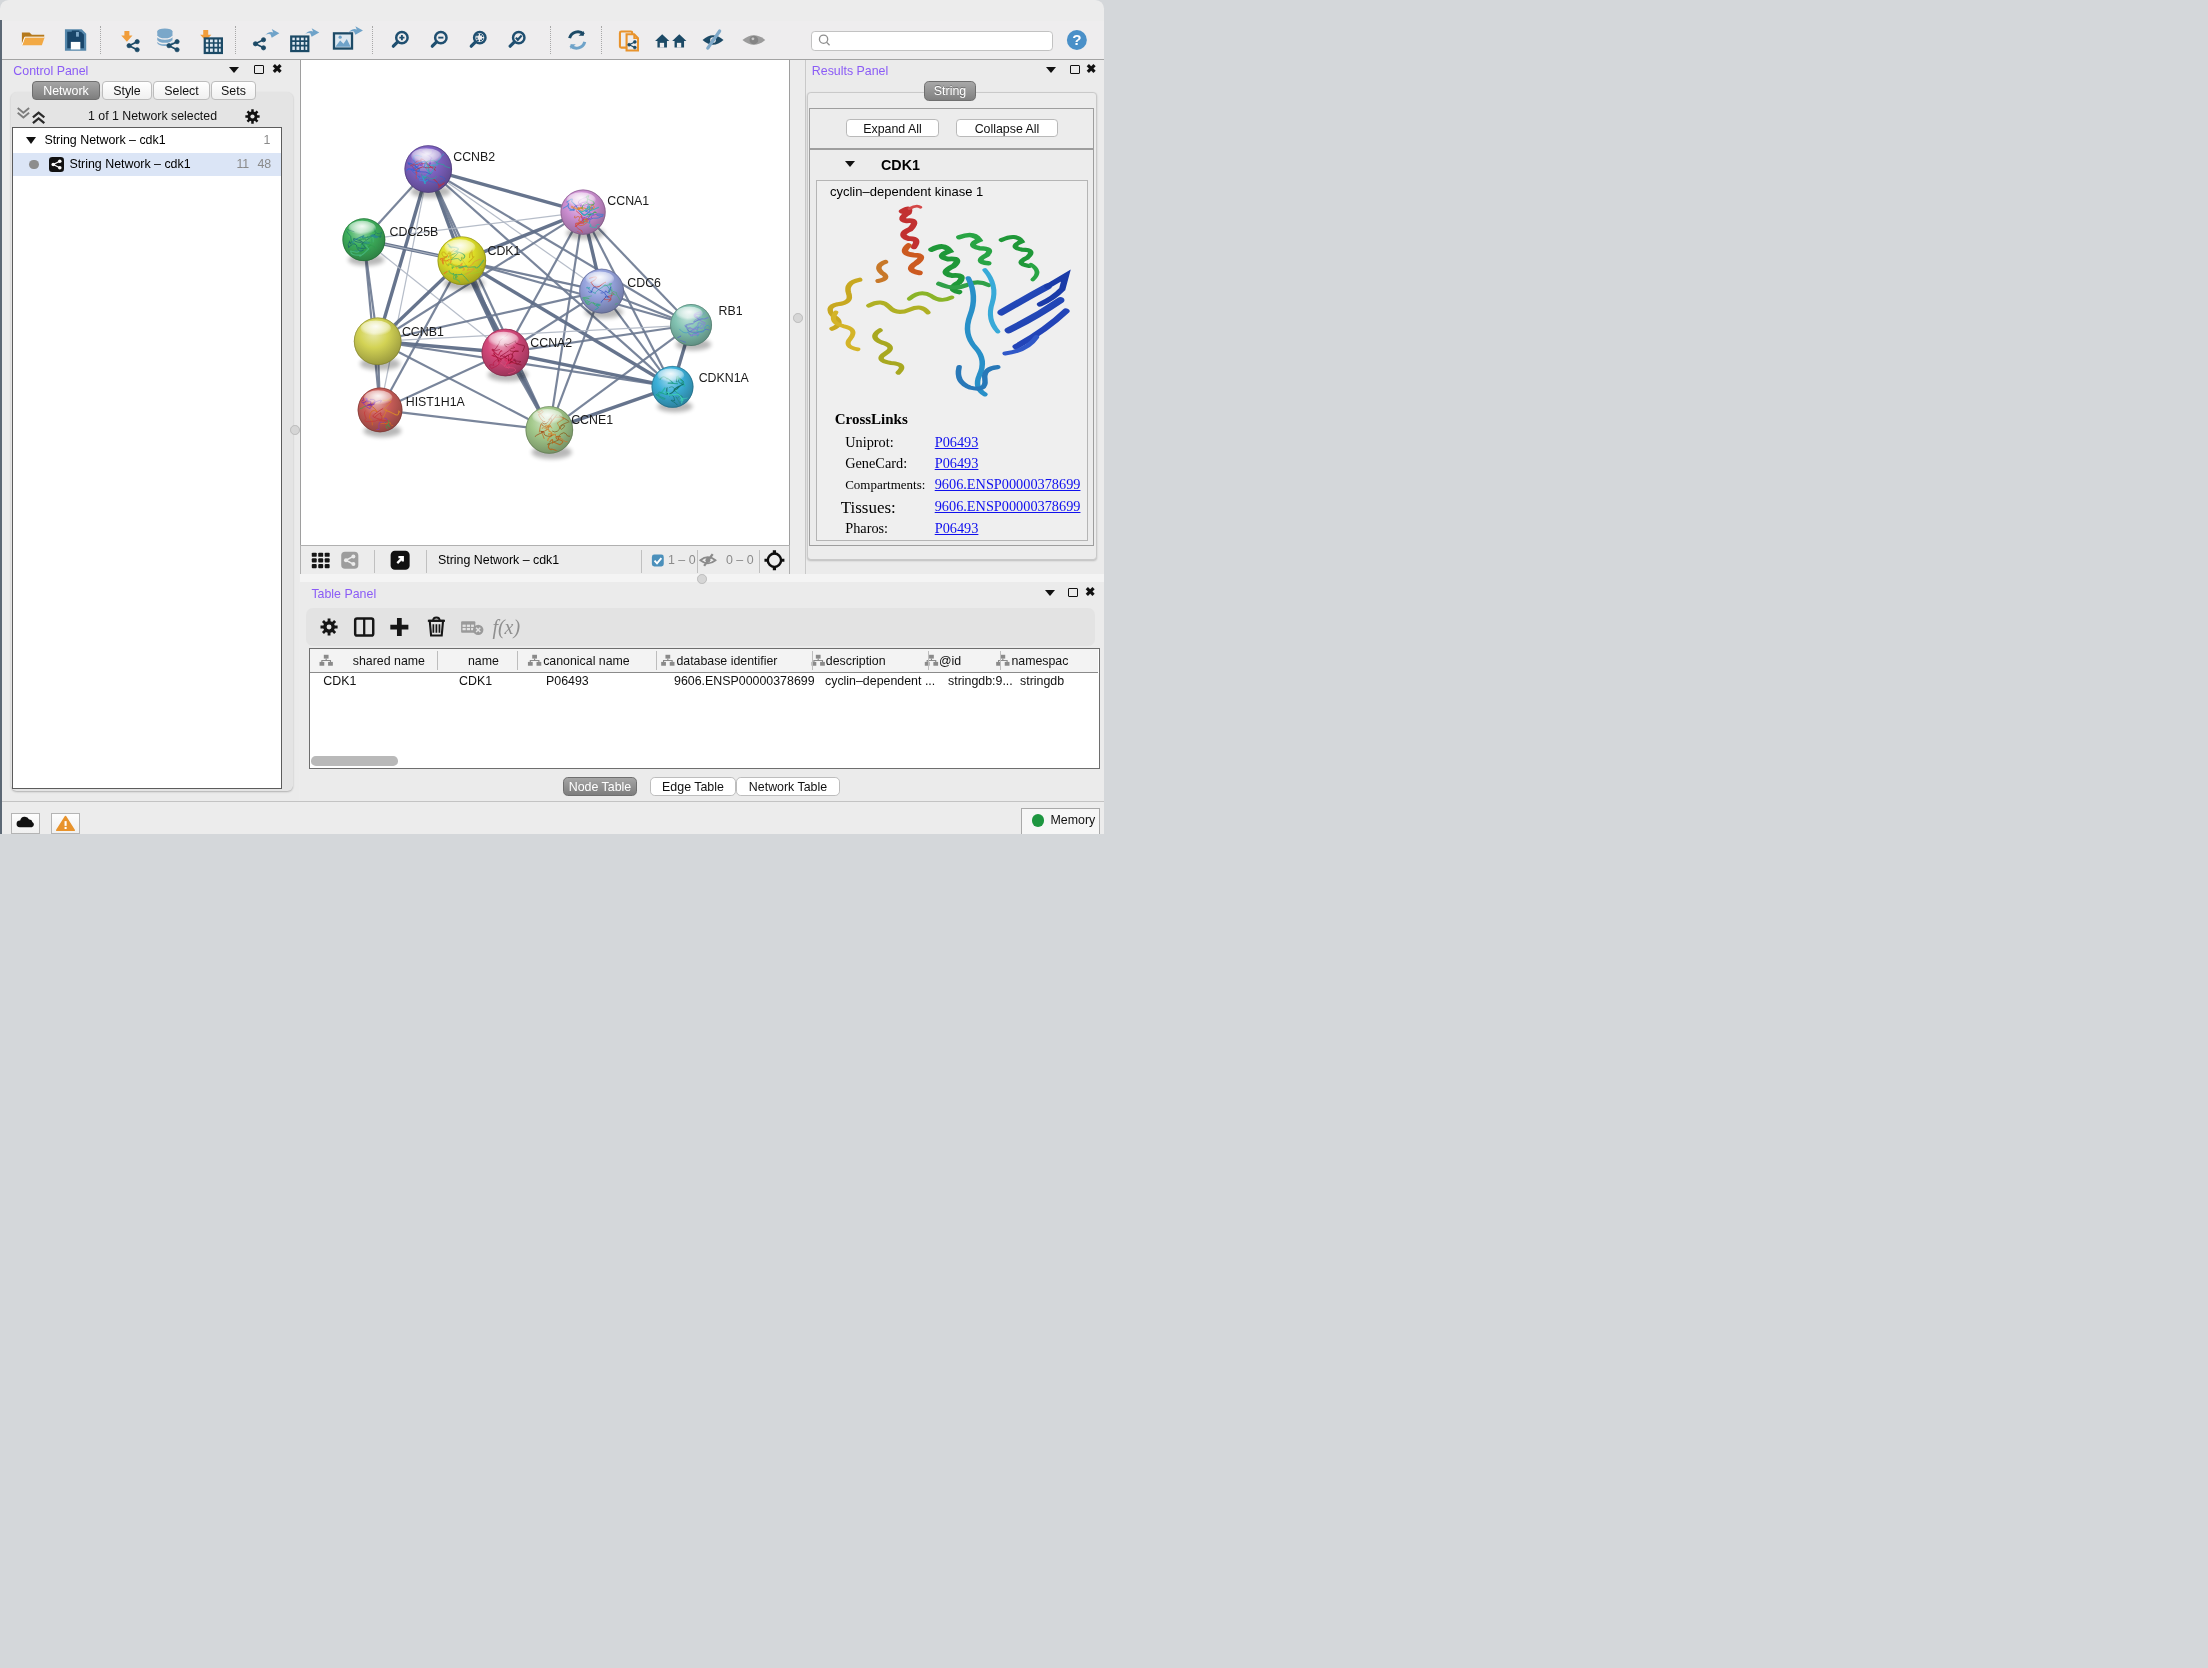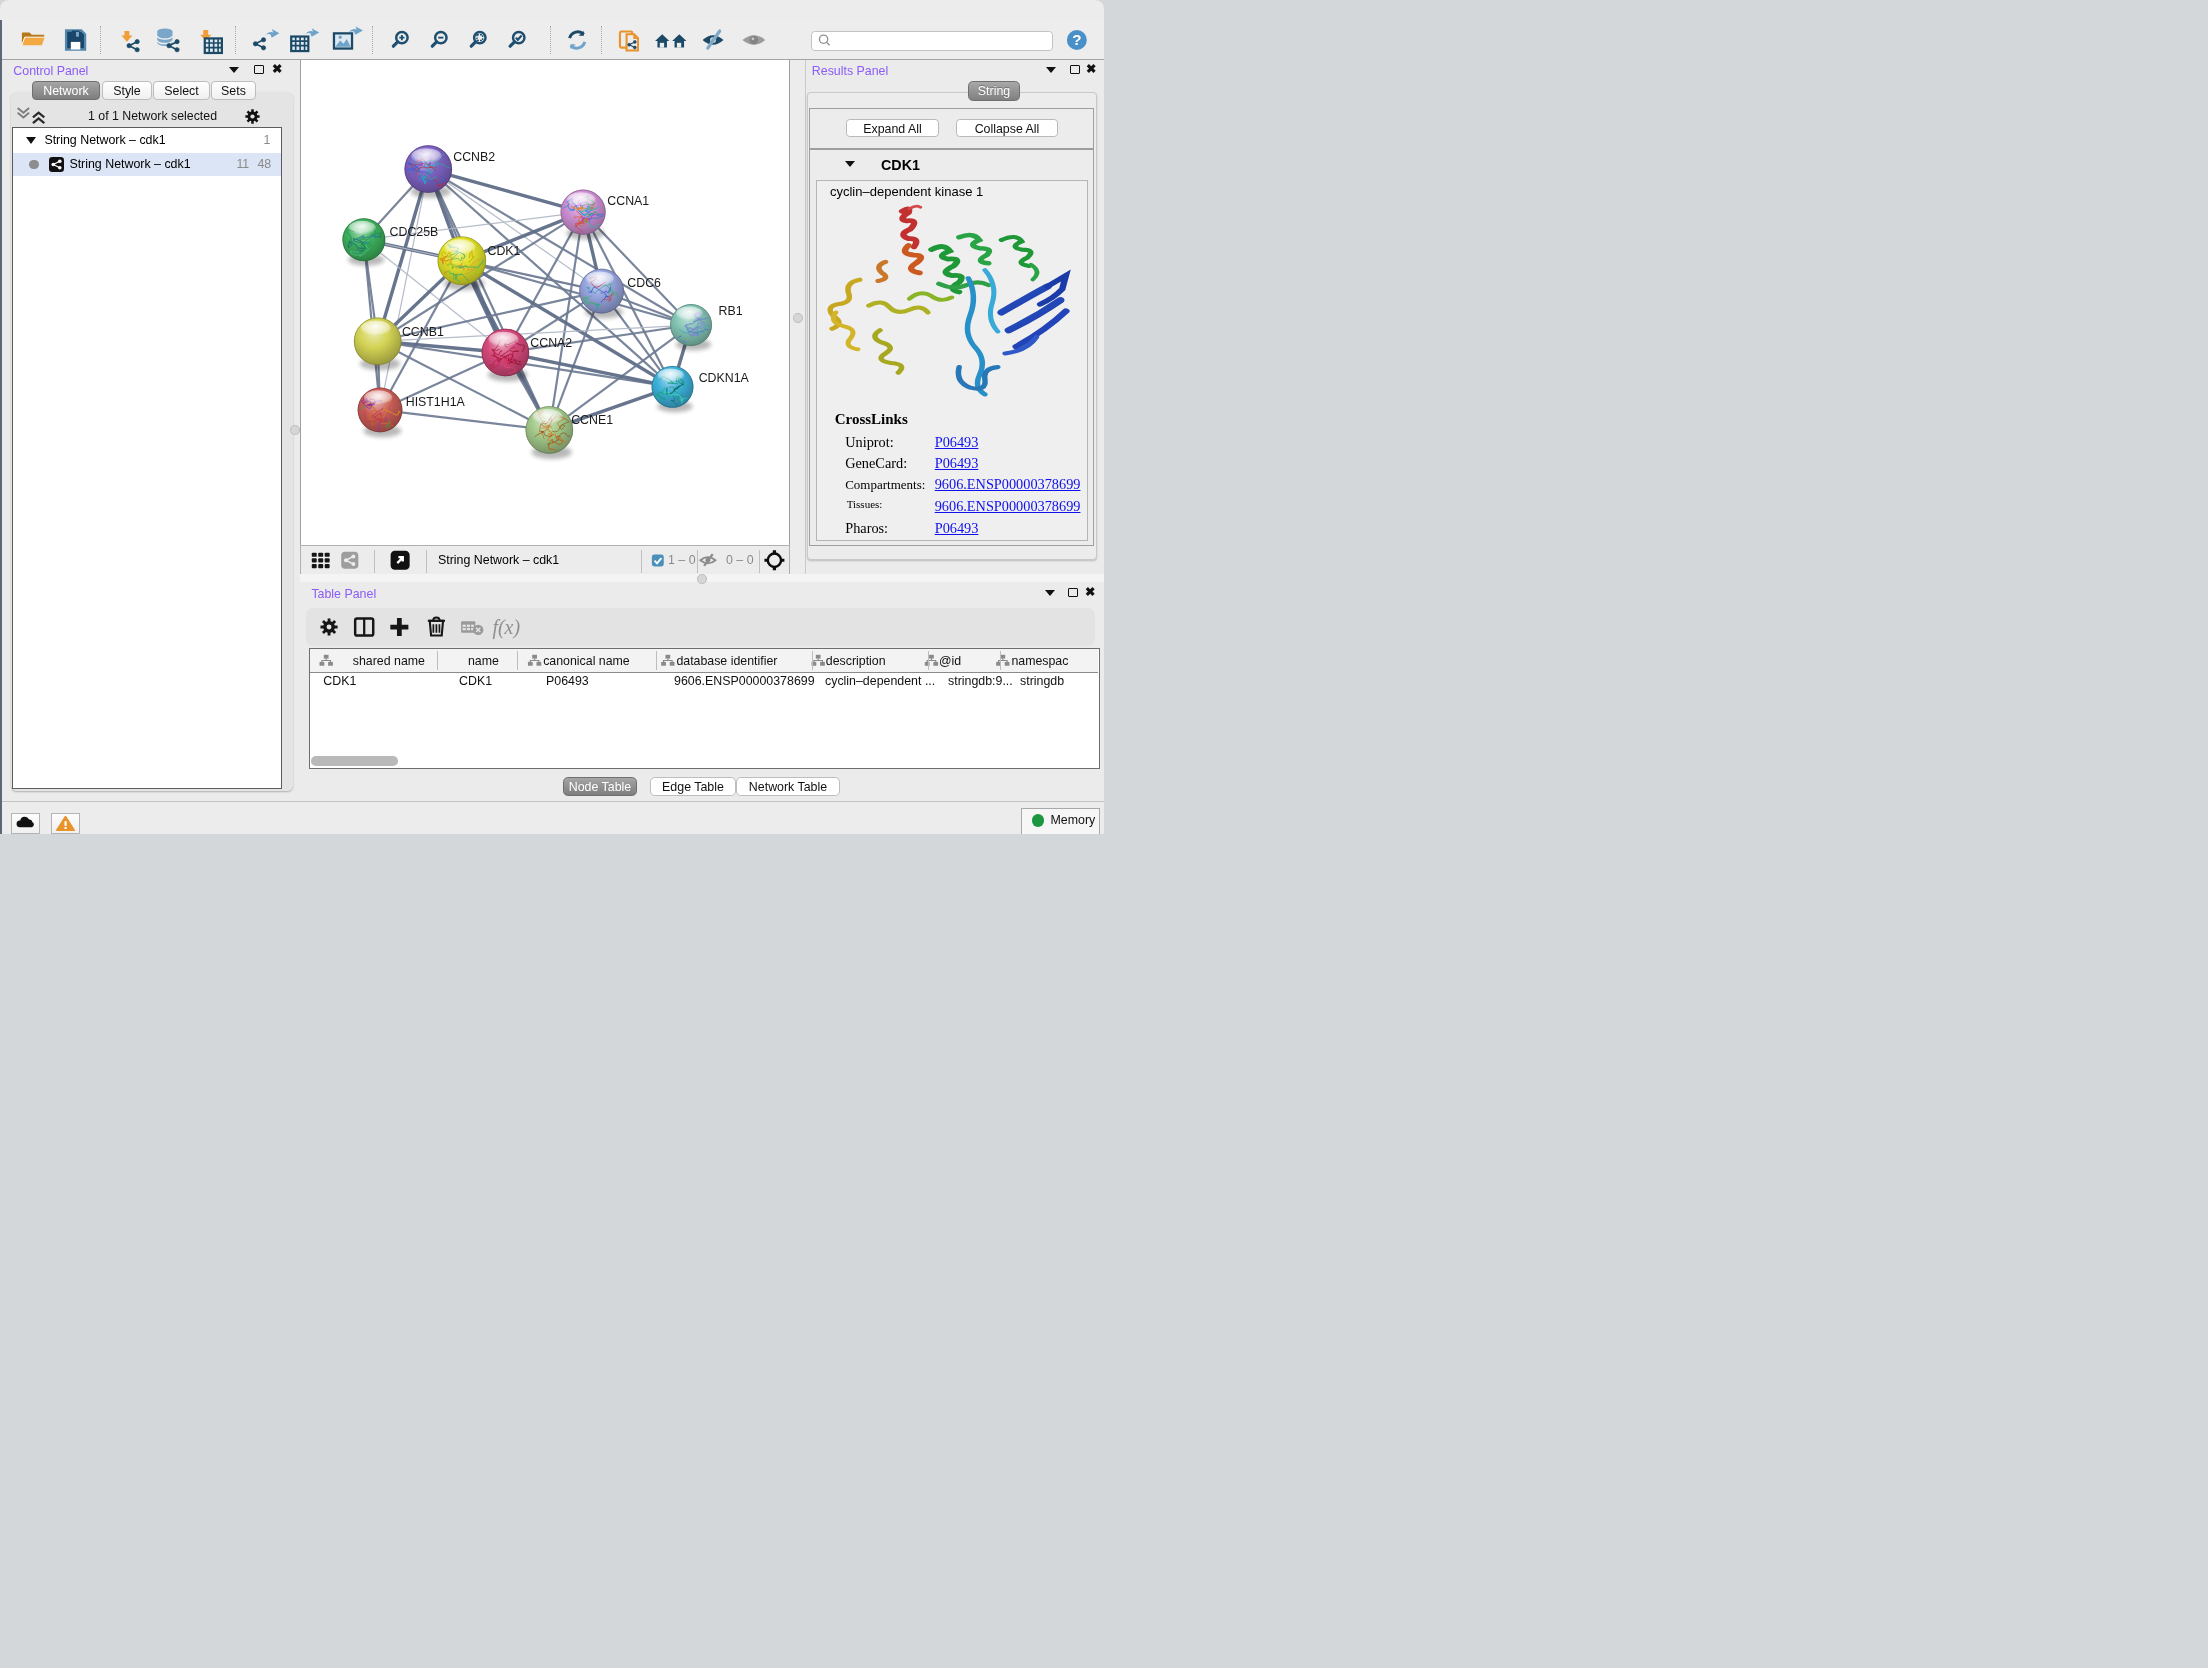--- a/index.html
+++ b/index.html
@@ -39,21 +39,21 @@
     border-left:1px solid #9e9e9e;border-right:1px solid #9e9e9e;box-sizing:border-box;}
   #canvasbar{position:absolute;left:300px;top:545px;width:490px;height:30px;background:#ececec;
     border:1px solid #b0b0b0;box-sizing:border-box;}
   .cbsep{position:absolute;top:3.8px;height:23px;width:1px;background:#c0c0c0;}
   
   #rpanel{position:absolute;left:807px;top:59px;width:298px;height:523px;background:#ebebeb;}
   #rbox{position:absolute;left:807px;top:92px;width:288px;height:466px;background:#ececec;
      border:1px solid #c9c9c9;border-radius:3.8px;box-shadow:0 1px 1.9px rgba(0,0,0,.2);}
   #stringtab{position:absolute;left:924px;top:81px;width:52px;height:20px;border-radius:4.8px;
      background:linear-gradient(#a8a8a8,#808080);border:1px solid #6f6f6f;color:#fff;
-     font-size:12.4px;text-align:center;line-height:19px;box-sizing:border-box;text-shadow:0 -1px 0 rgba(0,0,0,.3);margin-left:44px;}
+     font-size:12.4px;text-align:center;line-height:19px;box-sizing:border-box;text-shadow:0 -1px 0 rgba(0,0,0,.3);}
   #expbox{position:absolute;left:809px;top:108px;width:283px;height:39px;border:1px solid #9e9e9e;background:#ececec;}
   .rbtn{position:absolute;top:9.5px;height:18px;background:#fff;border:1px solid #b9b9b9;border-radius:3.8px;
      font-size:12.4px;text-align:center;line-height:18px;box-sizing:border-box;color:#111;}
   #cdkbox{position:absolute;left:809px;top:149px;width:283px;height:395px;border:1px solid #9e9e9e;background:#ececec;}
   #cdkcontent{position:absolute;left:5.7px;top:29.5px;width:270px;height:359px;background:#efefef;border:1px solid #b5b5b5;}
   .serif{font-family:"Liberation Serif", serif;}
   a.lnk{color:#1010ee;text-decoration:underline;}
   
   #tpanel{position:absolute;left:300px;top:582px;width:805px;height:219px;background:#ebebeb;}
   #ttool{position:absolute;left:306px;top:608px;width:789px;height:38px;background:#e3e3e3;border-radius:6.7px;}
@@ -753,21 +753,21 @@
     <path d="M228,100 q12,10 2,22" stroke="#28a444" stroke-width="5"></path>
   </g>
 </svg>
       <div class="serif abs" style="left:18px;top:230px;font-size:15px;font-weight:bold;">CrossLinks</div>
       <div class="serif abs" style="left:28.5px;top:253px;font-size:14.3px;">Uniprot:</div>
       <div class="serif abs" style="left:118px;top:253px;font-size:14.3px;"><a class="lnk">P06493</a></div>
       <div class="serif abs" style="left:28.5px;top:274px;font-size:14.3px;">GeneCard:</div>
       <div class="serif abs" style="left:118px;top:274px;font-size:14.3px;"><a class="lnk">P06493</a></div>
       <div class="serif abs" style="left:28.5px;top:296px;font-size:13px;">Compartments:</div>
       <div class="serif abs" style="left:118px;top:295px;font-size:14.3px;"><a class="lnk">9606.ENSP00000378699</a></div>
-      <div class="serif abs" style="left:30px;top:317px;font-size:11px;text-align:right;">Tissues:</div>
+      <div class="serif abs" style="left:24px;top:317px;font-size:17px;text-align:right;">Tissues:</div>
       <div class="serif abs" style="left:118px;top:317px;font-size:14.3px;"><a class="lnk">9606.ENSP00000378699</a></div>
       <div class="serif abs" style="left:28.5px;top:339px;font-size:14.3px;">Pharos:</div>
       <div class="serif abs" style="left:118px;top:339px;font-size:14.3px;"><a class="lnk">P06493</a></div>
     </div>
   </div>
   <div style="position:absolute;left:300px;top:574px;width:805px;height:7.6px;background:#f4f4f4;border-bottom:1px solid #d9d9d9;"></div>
   <div id="tpanel">
     <div class="ptitle abs" style="left:11.4px;top:4.8px;">Table Panel</div>
     <div class="tri" style="left:745px;top:7.6px;"></div>
     <div class="sqb" style="left:768px;top:5.7px;"></div>

